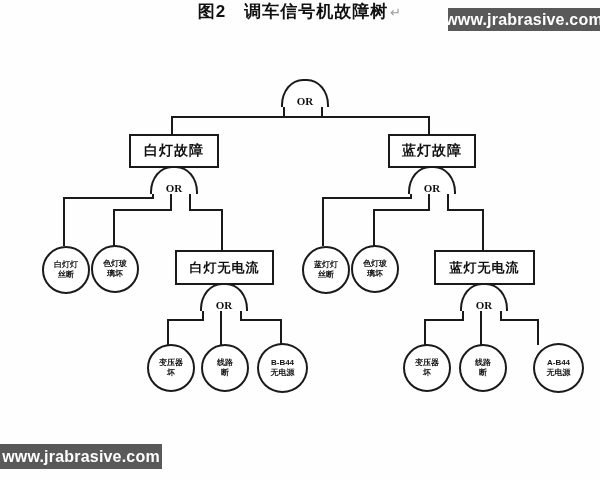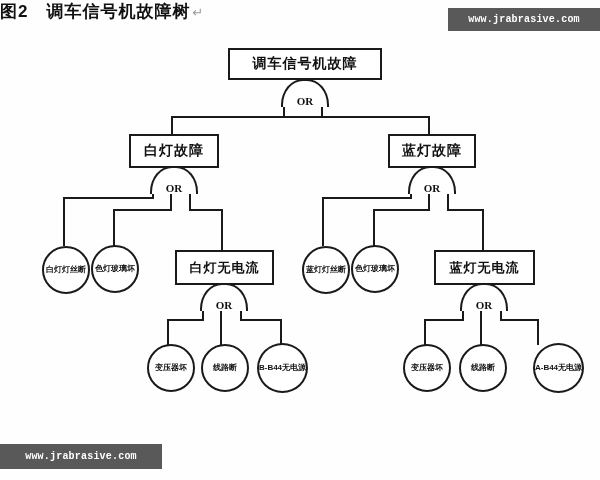--- a/index.html
+++ b/index.html
@@ -3,44 +3,44 @@
 <meta charset="utf-8">
 <style>
   html,body{margin:0;padding:0;background:#fff;}
   #stage{
     position:relative;width:600px;height:480px;background:#fefefe;overflow:hidden;
     font-family:"Liberation Sans","DejaVu Sans",sans-serif;color:#111;
   }
   .wm{
     position:absolute;background:#595959;color:#fff;
     display:flex;align-items:center;justify-content:center;
-    font-size:10px;font-weight:bold;letter-spacing:.2px;font-family:Liberation Mono, monospace;
+    font-size:16px;font-weight:bold;letter-spacing:.2px;
   }
   .nbox{
     position:absolute;background:#fff;border:2px solid #1a1a1a;
     display:flex;align-items:center;justify-content:center;
     font-weight:bold;font-size:14px;letter-spacing:1px;white-space:nowrap;
   }
   .nbox.small{font-size:13px;}
   .gate{
     position:absolute;width:44px;height:26px;background:#fff;
     border:2px solid #1a1a1a;border-bottom:none;
     border-radius:22px 22px 0 0 / 26px 26px 0 0;
     display:flex;align-items:flex-end;justify-content:center;
     font-size:11px;font-weight:bold;font-family:"Liberation Serif","DejaVu Serif",serif;
   }
   .circ{
     position:absolute;width:44px;height:44px;background:#fff;
     border:2px solid #1a1a1a;border-radius:50%;
-    display:flex;flex-direction:row;align-items:center;justify-content:center;
+    display:flex;flex-direction:column;align-items:center;justify-content:center;
     font-size:8px;line-height:10px;font-weight:bold;text-align:center;white-space:nowrap;
   }
   .line{position:absolute;background:#1a1a1a;}
   #caption{
-    position:absolute;left:0;top:411;width:600px;text-align:left;
+    position:absolute;left:0;top:411;width:600px;text-align:center;
     font-size:17px;font-weight:bold;letter-spacing:1px;
   }
   #caption .ret{color:#9a9a9a;font-weight:normal;font-size:13px;margin-left:2px;}
   #caption .fig{margin-right:18px;}
 </style>
 </head>
 <body>
 
 <div id="stage">
 
@@ -80,21 +80,20 @@
       <div class="line" style="left: 280px; top: 319px; width: 2px; height: 26px;"></div>
       <div class="line" style="left: 462px; top: 307px; width: 2px; height: 14px;"></div>
       <div class="line" style="left: 480px; top: 307px; width: 2px; height: 38px;"></div>
       <div class="line" style="left: 500px; top: 307px; width: 2px; height: 14px;"></div>
       <div class="line" style="left: 424px; top: 319px; width: 40px; height: 2px;"></div>
       <div class="line" style="left: 424px; top: 319px; width: 2px; height: 26px;"></div>
       <div class="line" style="left: 500px; top: 319px; width: 39px; height: 2px;"></div>
       <div class="line" style="left: 537px; top: 319px; width: 2px; height: 26px;"></div>
     </div>
 
-  <div class="nbox" style="left:228px;top:48px;width:150px;height:28px;">调车信号机故障</div>
 
   <div class="gate" style="left:281px;top:79px;">
     <span>OR</span>
   </div>
 
   <div class="nbox" style="left:129px;top:134px;width:86px;height:30px;">白灯故障</div>
   <div class="nbox" style="left:388px;top:134px;width:84px;height:30px;">蓝灯故障</div>
 
   <div class="gate" style="left:150px;top:166px;">
     <span>OR</span>

